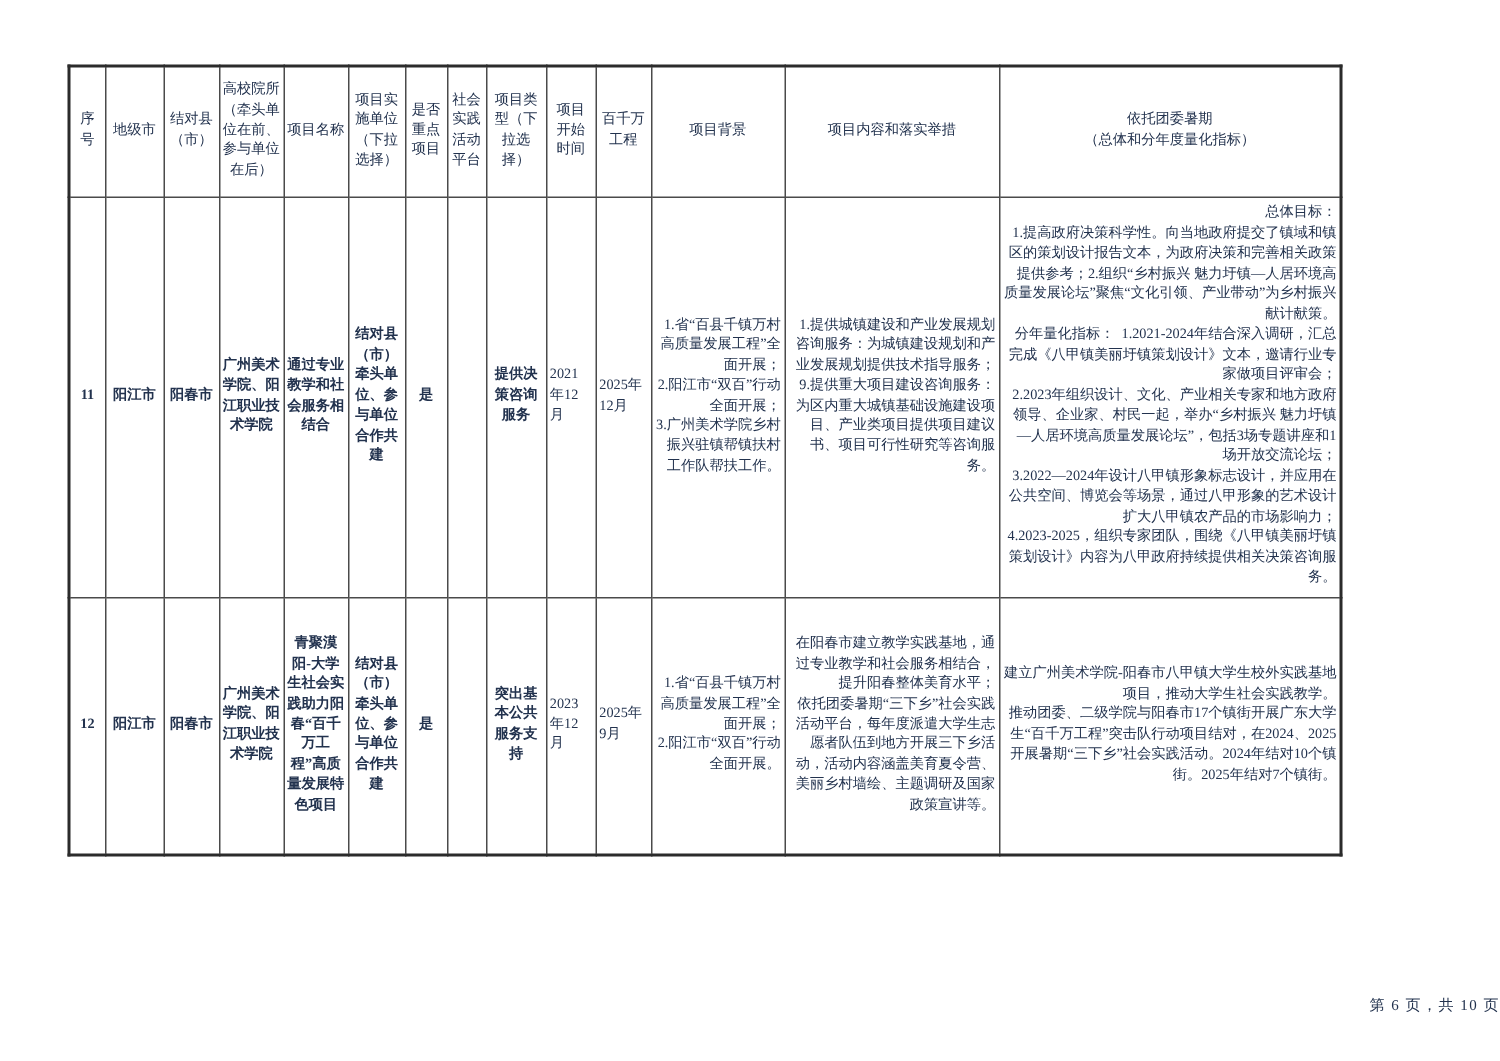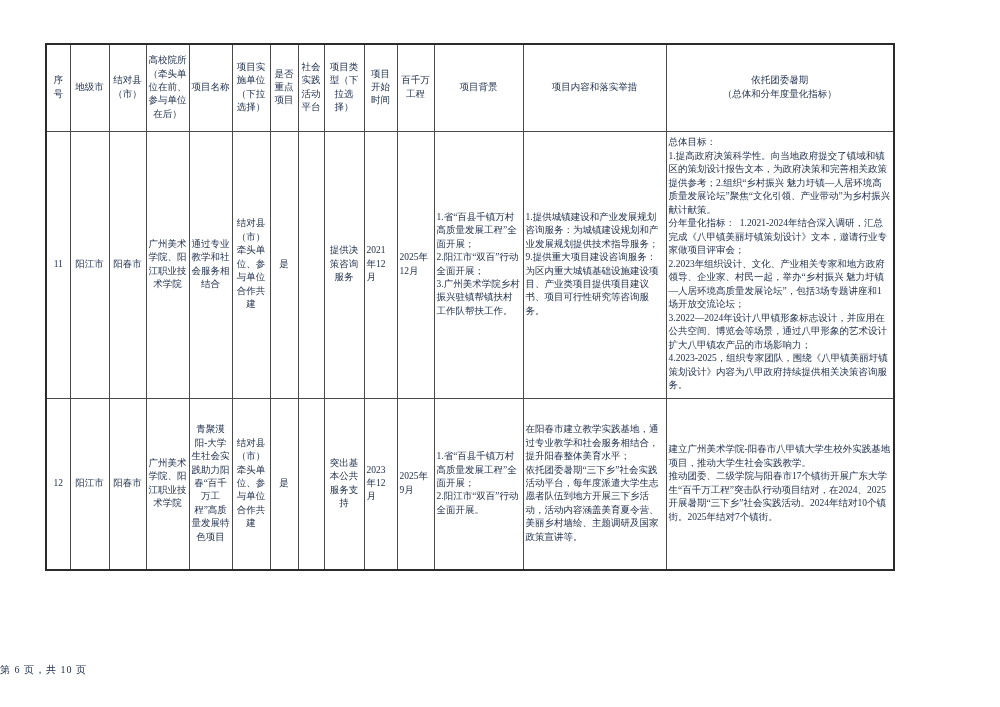--- a/index.html
+++ b/index.html
@@ -23,29 +23,29 @@
     border:1px solid #4a4a4a;
     font-size:9.5px;
     line-height:1.42;
     color:#22324e;
     vertical-align:middle;
     padding:1px 2px;
     overflow:hidden;
     word-break:break-all;
   }
   td.hd{text-align:center;white-space:pre-wrap;}
-  td.c{text-align:center;white-space:pre-wrap;}
+  td.c{text-align:center;white-space:pre-wrap;font-weight:bold;}
   td.l{text-align:left;white-space:pre-wrap;}
-  td.just{text-align:left;white-space:pre-wrap;}
+  td.just{text-align:right;white-space:pre-wrap;}
   tr.hdr{height:87px;}
   tr.r1{height:267px;}
   tr.r2{height:172px;}
   .footer{
     position:absolute;left:0;top:663px;width:1000px;
-    text-align:left;
+    text-align:right;
     font-size:10px;
     color:#22324e;
     letter-spacing:1px;
   }
 </style>
 </head>
 <body>
 
 <div class="sheet">
 

